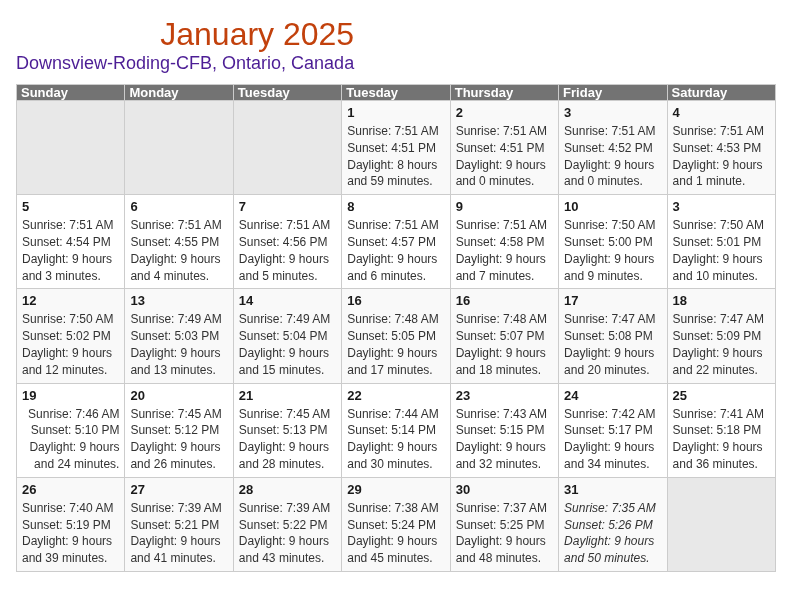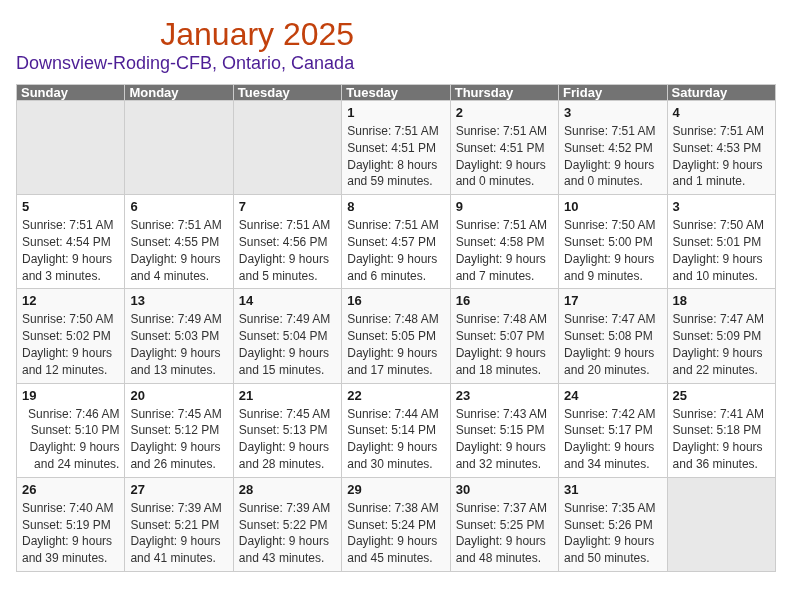--- a/index.html
+++ b/index.html
@@ -312,21 +312,21 @@
         </td>
         <td>
           <span class="day-number">30</span>
           <div class="day-info" style="white-space: pre-line;">Sunrise: 7:37 AM
 Sunset: 5:25 PM
 Daylight: 9 hours
 and 48 minutes.</div>
         </td>
         <td>
           <span class="day-number">31</span>
-          <div class="day-info" style="white-space: pre-line;">Sunrise: 7:35 AM
+          <div class="day-info" style="white-space: pre-line; font-style: italic;">Sunrise: 7:35 AM
 Sunset: 5:26 PM
 Daylight: 9 hours
 and 50 minutes.</div>
         </td>
         <td class="empty-cell"></td>
       </tr>
     </tbody>
 </table>
 
 </body></html>

